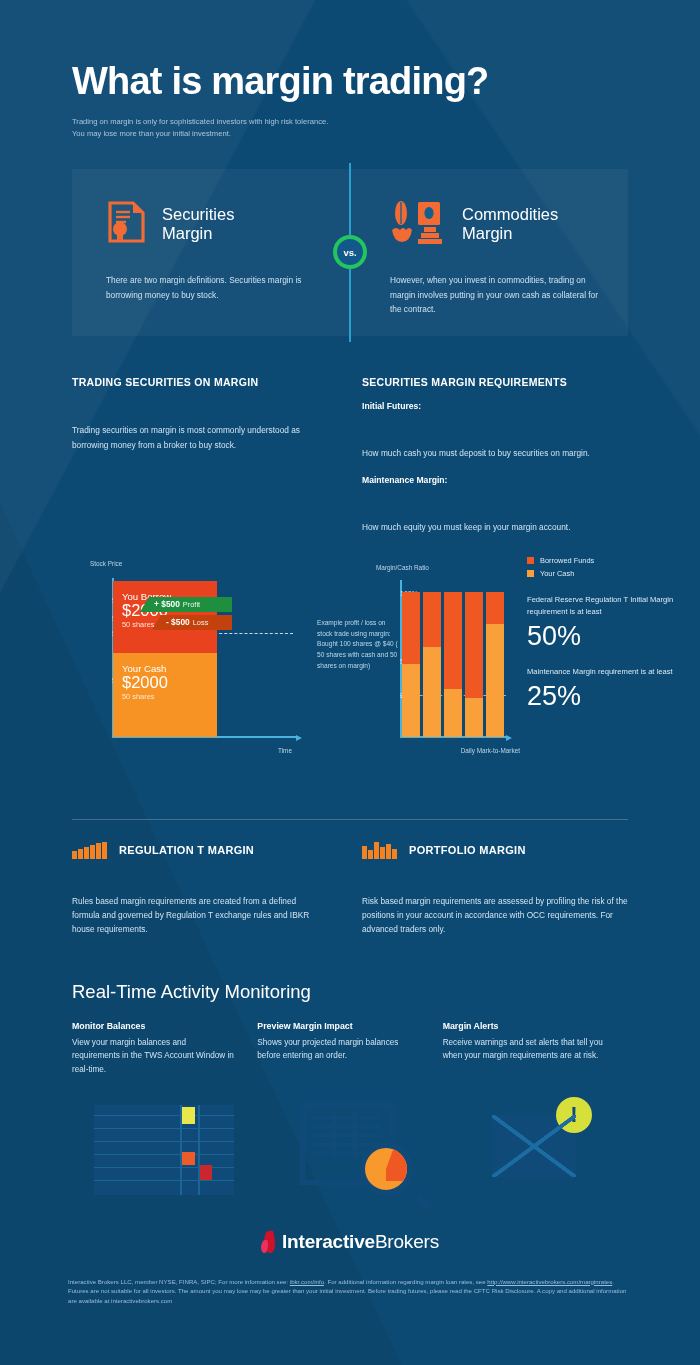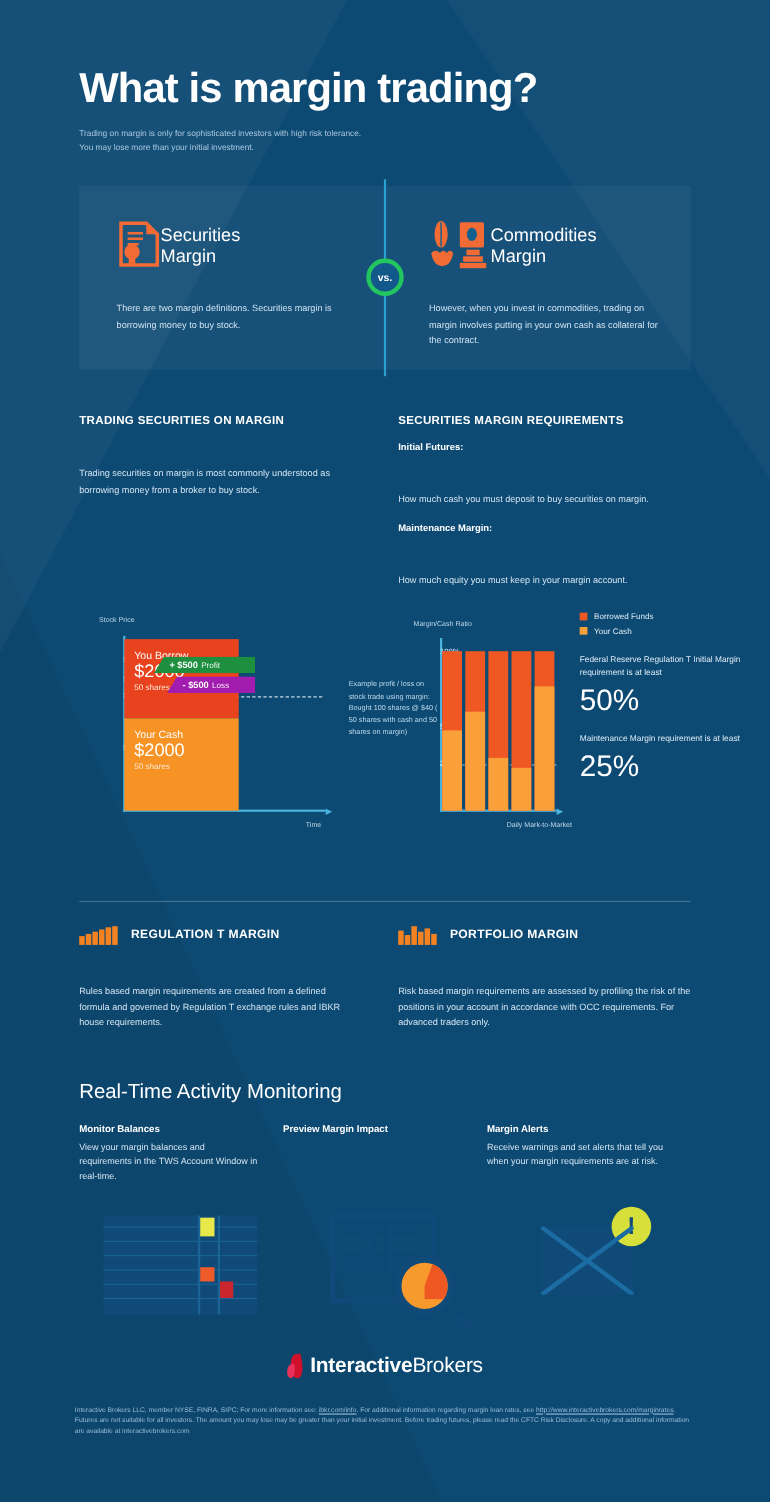--- a/index.html
+++ b/index.html
@@ -44,21 +44,21 @@
   }
 
   
   .vs-panel {
     position: relative; margin: 30px 72px 0 72px;
     height: 167px; background: rgba(255,255,255,.045);
     display: flex;
   }
   .vs-col { width: 50%; padding: 26px 30px 0 34px; position: relative; }
   .vs-col.right { padding-left: 40px; }
-  .vs-head { display: flex; align-items: center; height: 58px; }
+  .vs-head { display: flex; align-items: center; gap: 16px; height: 58px; }
   .vs-title { font-size: 16.5px; color: #fff; line-height: 1.18; font-weight: 500; }
   .vs-body { margin-top: 20px; font-size: 8.3px; color: #cfe2f0; line-height: 1.75; }
   .divider {
     position: absolute; left: 50%; top: -6px; bottom: -6px;
     width: 2px; background: #2a9fd0; transform: translateX(-50%);
   }
   .vs-badge {
     position: absolute; left: 50%; top: 83px;
     width: 34px; height: 34px; border-radius: 50%;
     border: 4px solid #22c55e; background: #13588a;
@@ -108,21 +108,21 @@
     position: absolute; left: 33px; width: 180px; height: 0;
     border-top: 1.4px dashed #e8f4fb; opacity: .85;
   }
   .banner {
     position: absolute; height: 15px; display: flex; align-items: center;
     padding: 0 8px 0 14px; color: #fff; font-size: 8.4px; font-weight: bold;
     clip-path: polygon(9px 0, 100% 0, 100% 100%, 0 100%);
   }
   .banner span.small { font-weight: normal; font-size: 7.4px; margin-left: 3px; opacity:.92; }
   .b-profit { background: #1d8f3e; }
-  .b-loss { background: #a21caf; }
+  .b-loss { background: #c2410c; }
   .note {
     position: absolute; left: 245px; top: 62px; width: 82px;
     font-size: 6.6px; color: #bbd8ea; line-height: 1.62;
   }
 
   
   .rchart { position: absolute; left: 292px; top: 4px; width: 150px; height: 200px; }
   .rchart .ytick {
     position: absolute; right: 100%; margin-right: 4px;
     font-size: 7px; color: #d3eaf7; transform: translateY(-50%); white-space: nowrap;
@@ -431,20 +431,21 @@
 
   <div class="sec4">
     <div class="h2">Real-Time Activity Monitoring</div>
     <div class="cols3">
       <div class="c3">
         <div class="t">Monitor Balances</div>
         <div class="d">View your margin balances and requirements in the TWS Account Window in real-time.</div>
       </div>
       <div class="c3">
         <div class="t">Preview Margin Impact</div>
+        <div class="d">Shows your projected margin balances before entering an order.</div>
       </div>
       <div class="c3">
         <div class="t">Margin Alerts</div>
         <div class="d">Receive warnings and set alerts that tell you when your margin requirements are at risk.</div>
       </div>
     </div>
 
     <div class="icons3">
       <div class="ic" style="left:22px;top:10px;">
         <div class="grid-ic">

